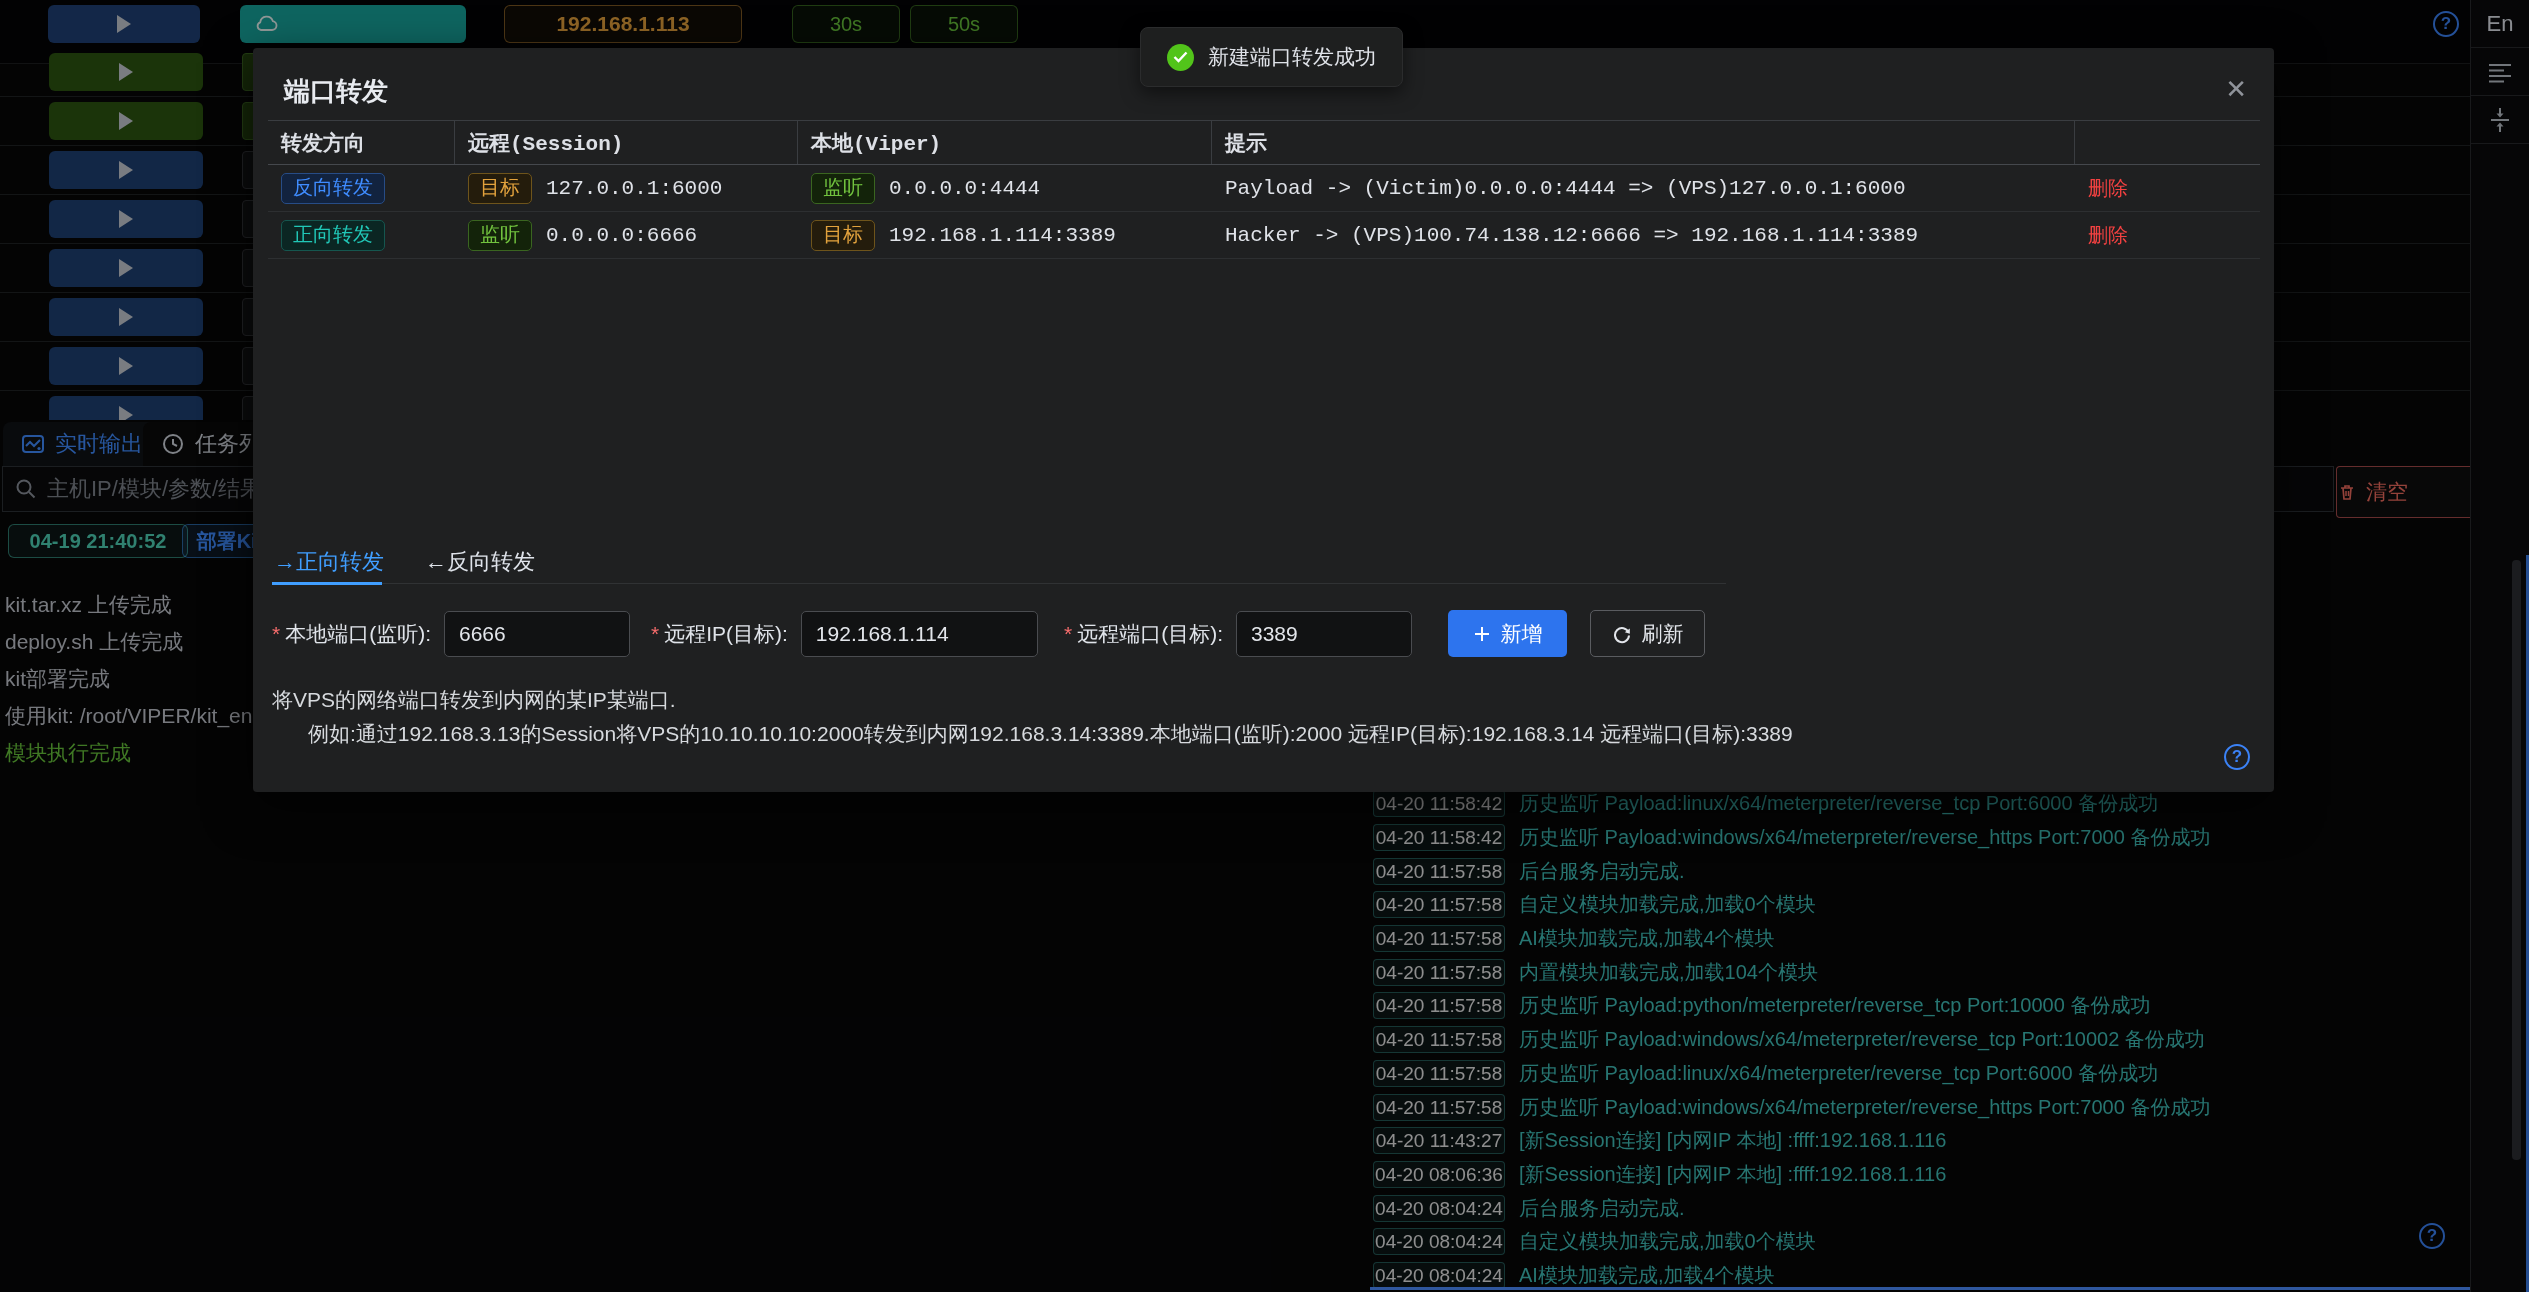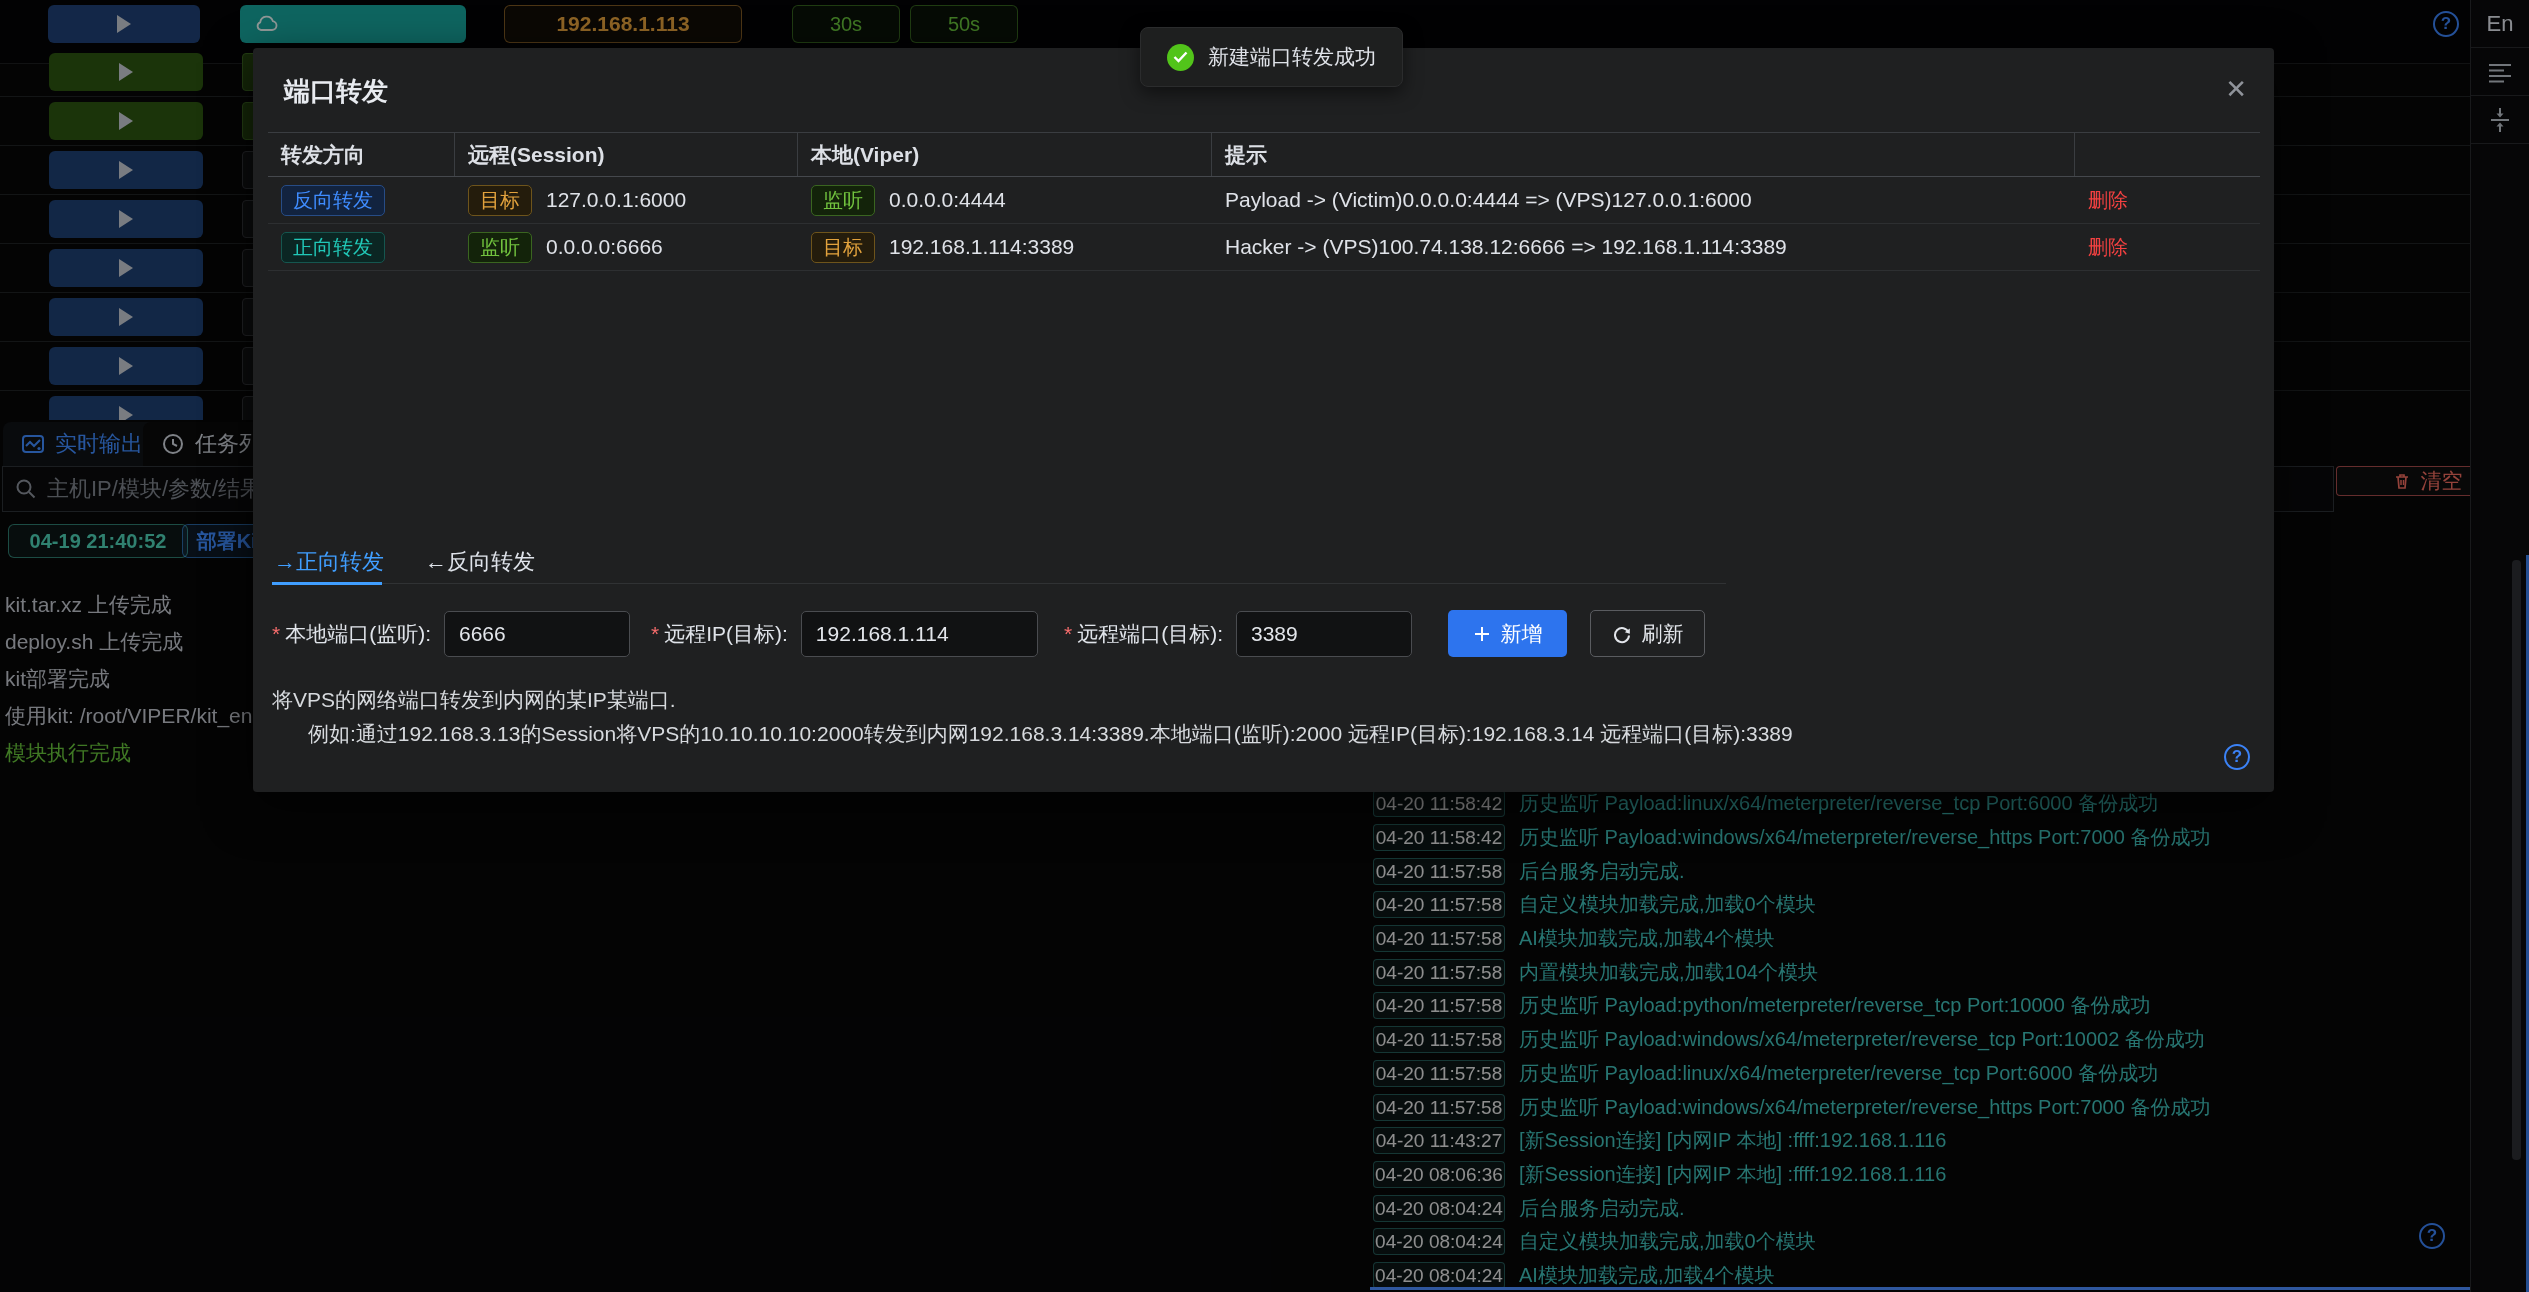--- a/index.html
+++ b/index.html
@@ -33,21 +33,21 @@
   .sliver[data-variant="navy"]  { background:#131415; border:1px solid #35373a; }
   .sliver[data-variant="green"] { background:#223f0d; border:1px solid #3a6520; }
   
   .panel-tabs { position:absolute; left:0; top:420px; width:2529px; height:46px; background:#070708; }
   .ptab { position:absolute; top:2px; height:44px; display:flex; align-items:center; gap:10px; padding:0 18px; font-size:22px; cursor:pointer; border-radius:8px 8px 0 0; }
   .ptab.active { left:3px; background:#101215; color:#3f8cff; }
   .ptab.idle { left:143px; background:#0a0a0b; color:#cdd2da; }
   .searchbar { position:absolute; left:2px; top:466px; width:2332px; height:46px; background:#0a0b0c; border:1px solid #2d3136; display:flex; align-items:center; padding:0 12px; gap:10px; }
   .searchbar input { flex:1; background:transparent; border:none; outline:none; color:#dfe3ea; font-size:22px; font-family:inherit; }
   .searchbar input::placeholder { color:#7c818a; }
-  .clear-btn { position:absolute; left:2336px; top:466px; width:182px; height:30px; background:#0d0d0e; border:1px solid rgba(245,108,108,0.65); border-radius:4px; color:#ef6b5e; font-size:21px; display:flex; align-items:center; justify-content:center; gap:9px; cursor:pointer; font-family:inherit; }
+  .clear-btn { position:absolute; left:2336px; top:466px; width:182px; height:52px; background:#0d0d0e; border:1px solid rgba(245,108,108,0.65); border-radius:4px; color:#ef6b5e; font-size:21px; display:flex; align-items:center; gap:9px; cursor:pointer; font-family:inherit; }
   .badges { position:absolute; left:0; top:524px; height:34px; }
   .badge { position:absolute; top:0; height:34px; display:flex; align-items:center; justify-content:center; border-radius:6px; font-weight:bold; font-size:20px; }
   .badge-time { left:8px; width:180px; color:#4ed0b5; border:1px solid rgba(77,208,186,0.55); background:rgba(77,208,186,0.08);text-align:right; }
   .badge-module { left:182px; width:96px; color:#3f8cff; border:1px solid rgba(64,158,255,0.55); background:rgba(64,158,255,0.12); }
   .llogs { position:absolute; left:5px; top:586px; width:500px; white-space:nowrap; }
   .llog { height:37px; line-height:37px; font-size:21px; color:#c0c4cc; }
   .llog[data-variant="green"] { color:#67c23a; }
   .rlogs { position:absolute; left:1373px; top:787px; width:1150px; }
   .rlog { height:33.7px; display:flex; align-items:center; gap:14px; white-space:nowrap; }
   .rtime { min-width:132px; height:27px; line-height:25px; text-align:center; font-size:19px; color:#e5e5e5; border:1px solid rgba(79,214,207,0.35); background:rgba(79,214,207,0.07); border-radius:4px; }
@@ -57,21 +57,21 @@
   .right-strip { position:absolute; right:0; top:0; width:59px; height:1292px; background:#0a0b0c; border-left:1px solid #27292c; }
   .rs-cell { height:48px; border-bottom:1px solid #27292c; display:flex; align-items:center; justify-content:center; color:#dfe3ea; font-size:22px; cursor:pointer; }
   .scroll-thumb { position:absolute; left:2512px; top:560px; width:9px; height:600px; background:#2c2e33; border-radius:4px; }
   .right-blue-line { position:absolute; left:2526px; top:555px; width:3px; height:737px; background:#3d7eea; }
   
   .overlay { position:absolute; inset:0; background:rgba(0,0,0,0.38); z-index:5; }
   
   .modal { position:absolute; left:253px; top:48px; width:2021px; height:744px; background:#1f2021; border-radius:4px; box-shadow:0 14px 48px rgba(0,0,0,0.65); z-index:10; }
   .m-title { position:absolute; left:31px; top:26px; font-size:26px; font-weight:600; color:#e8ebf0; }
   .m-close { position:absolute; right:27px; top:26px; font-size:26px; color:#8f939a; background:none; border:none; cursor:pointer; font-family:inherit; }
-  .m-table { position:absolute; left:15px; top:84px; width:1992px; }
+  .m-table { position:absolute; left:15px; top:72px; width:1992px;font-family:Liberation Mono, monospace; }
   .mt-header { display:grid; grid-template-columns:187px 343px 414px 863px 1fr; height:45px; border-top:1px solid #3a3d41; border-bottom:1px solid #45484d; }
   .mt-hcell { display:flex; align-items:center; font-size:21px; font-weight:bold; color:#dde0e6; padding-left:13px; border-right:1px solid #3a3d41; }
   .mt-hcell:last-child { border-right:none; }
   .mt-row { display:grid; grid-template-columns:187px 343px 414px 863px 1fr; height:47px; border-bottom:1px solid #2d2f31; }
   .mt-cell { display:flex; align-items:center; gap:14px; padding-left:13px; overflow:hidden; white-space:nowrap; }
   .addr, .hint { font-size:21px; color:#dfe2e8; }
   .tag { height:31px; line-height:29px; padding:0 11px; border-radius:5px; font-size:20px; border:1px solid; }
   .tag[data-variant="blue"]  { color:#3f8cff; border-color:#274c86; background:#12233f; }
   .tag[data-variant="teal"]  { color:#21c7b7; border-color:#15564f; background:#0b2623; }
   .tag[data-variant="gold"]  { color:#e2a23d; border-color:#6e541b; background:#241c0c; }

